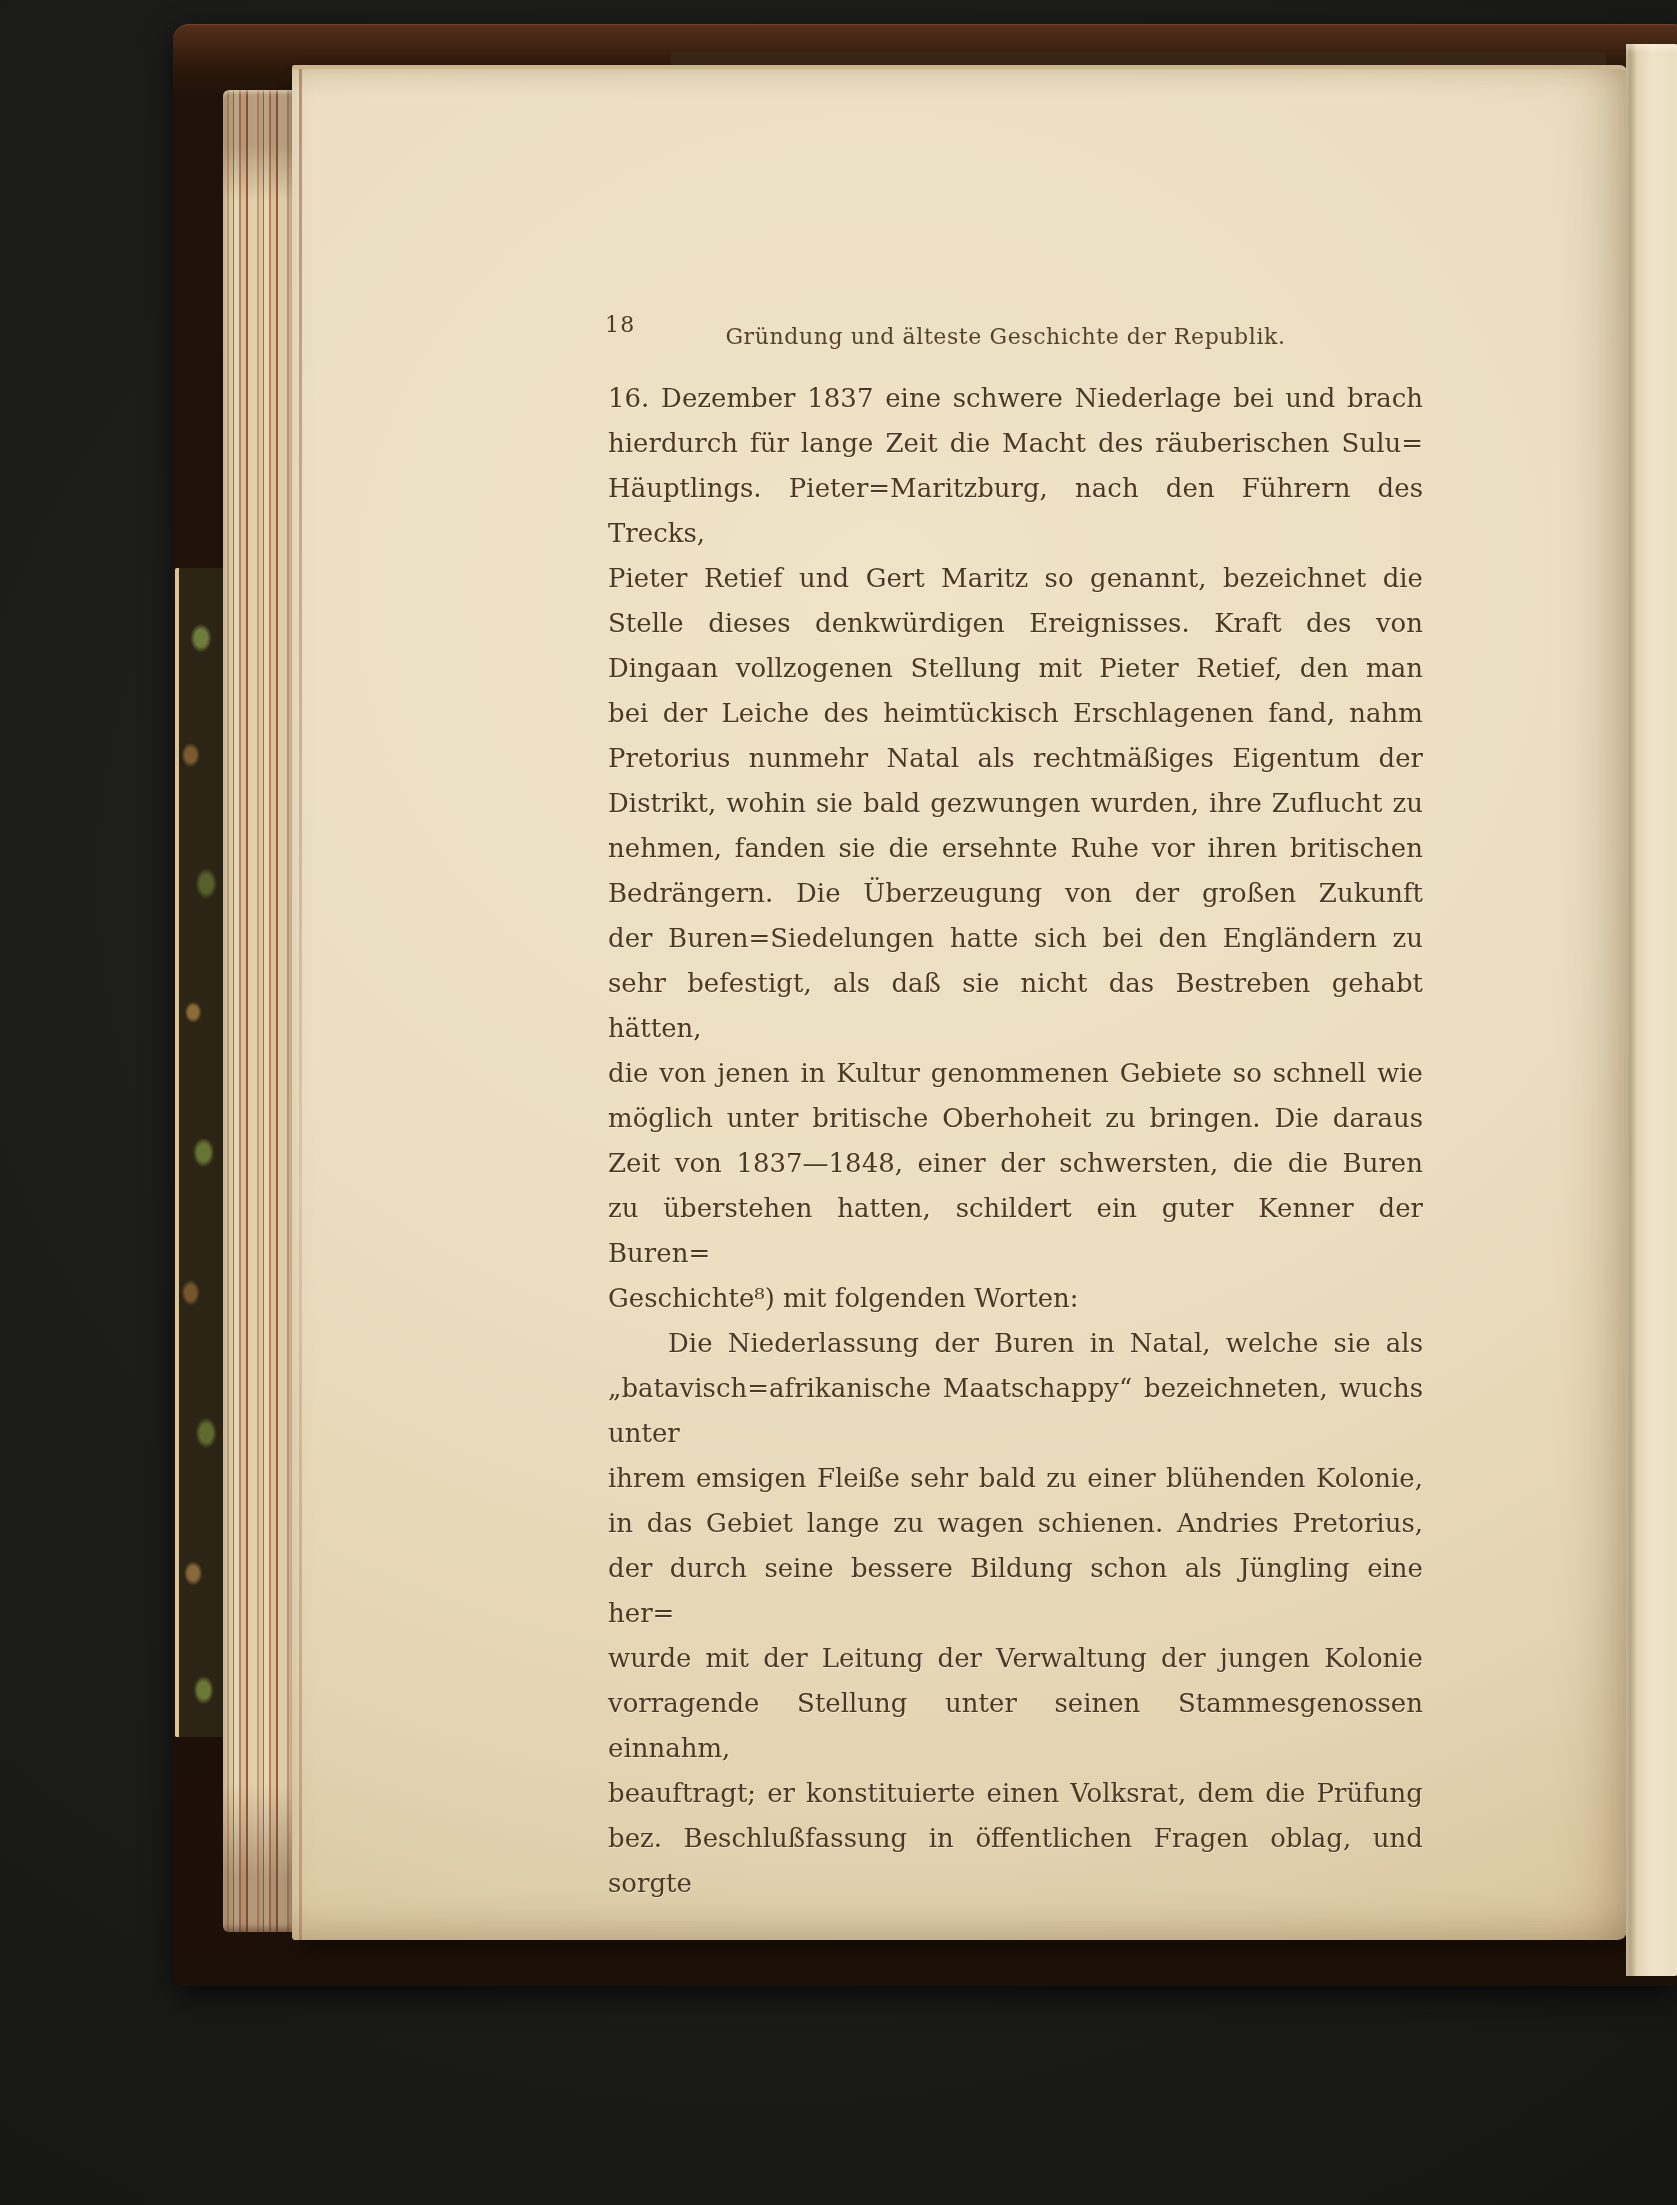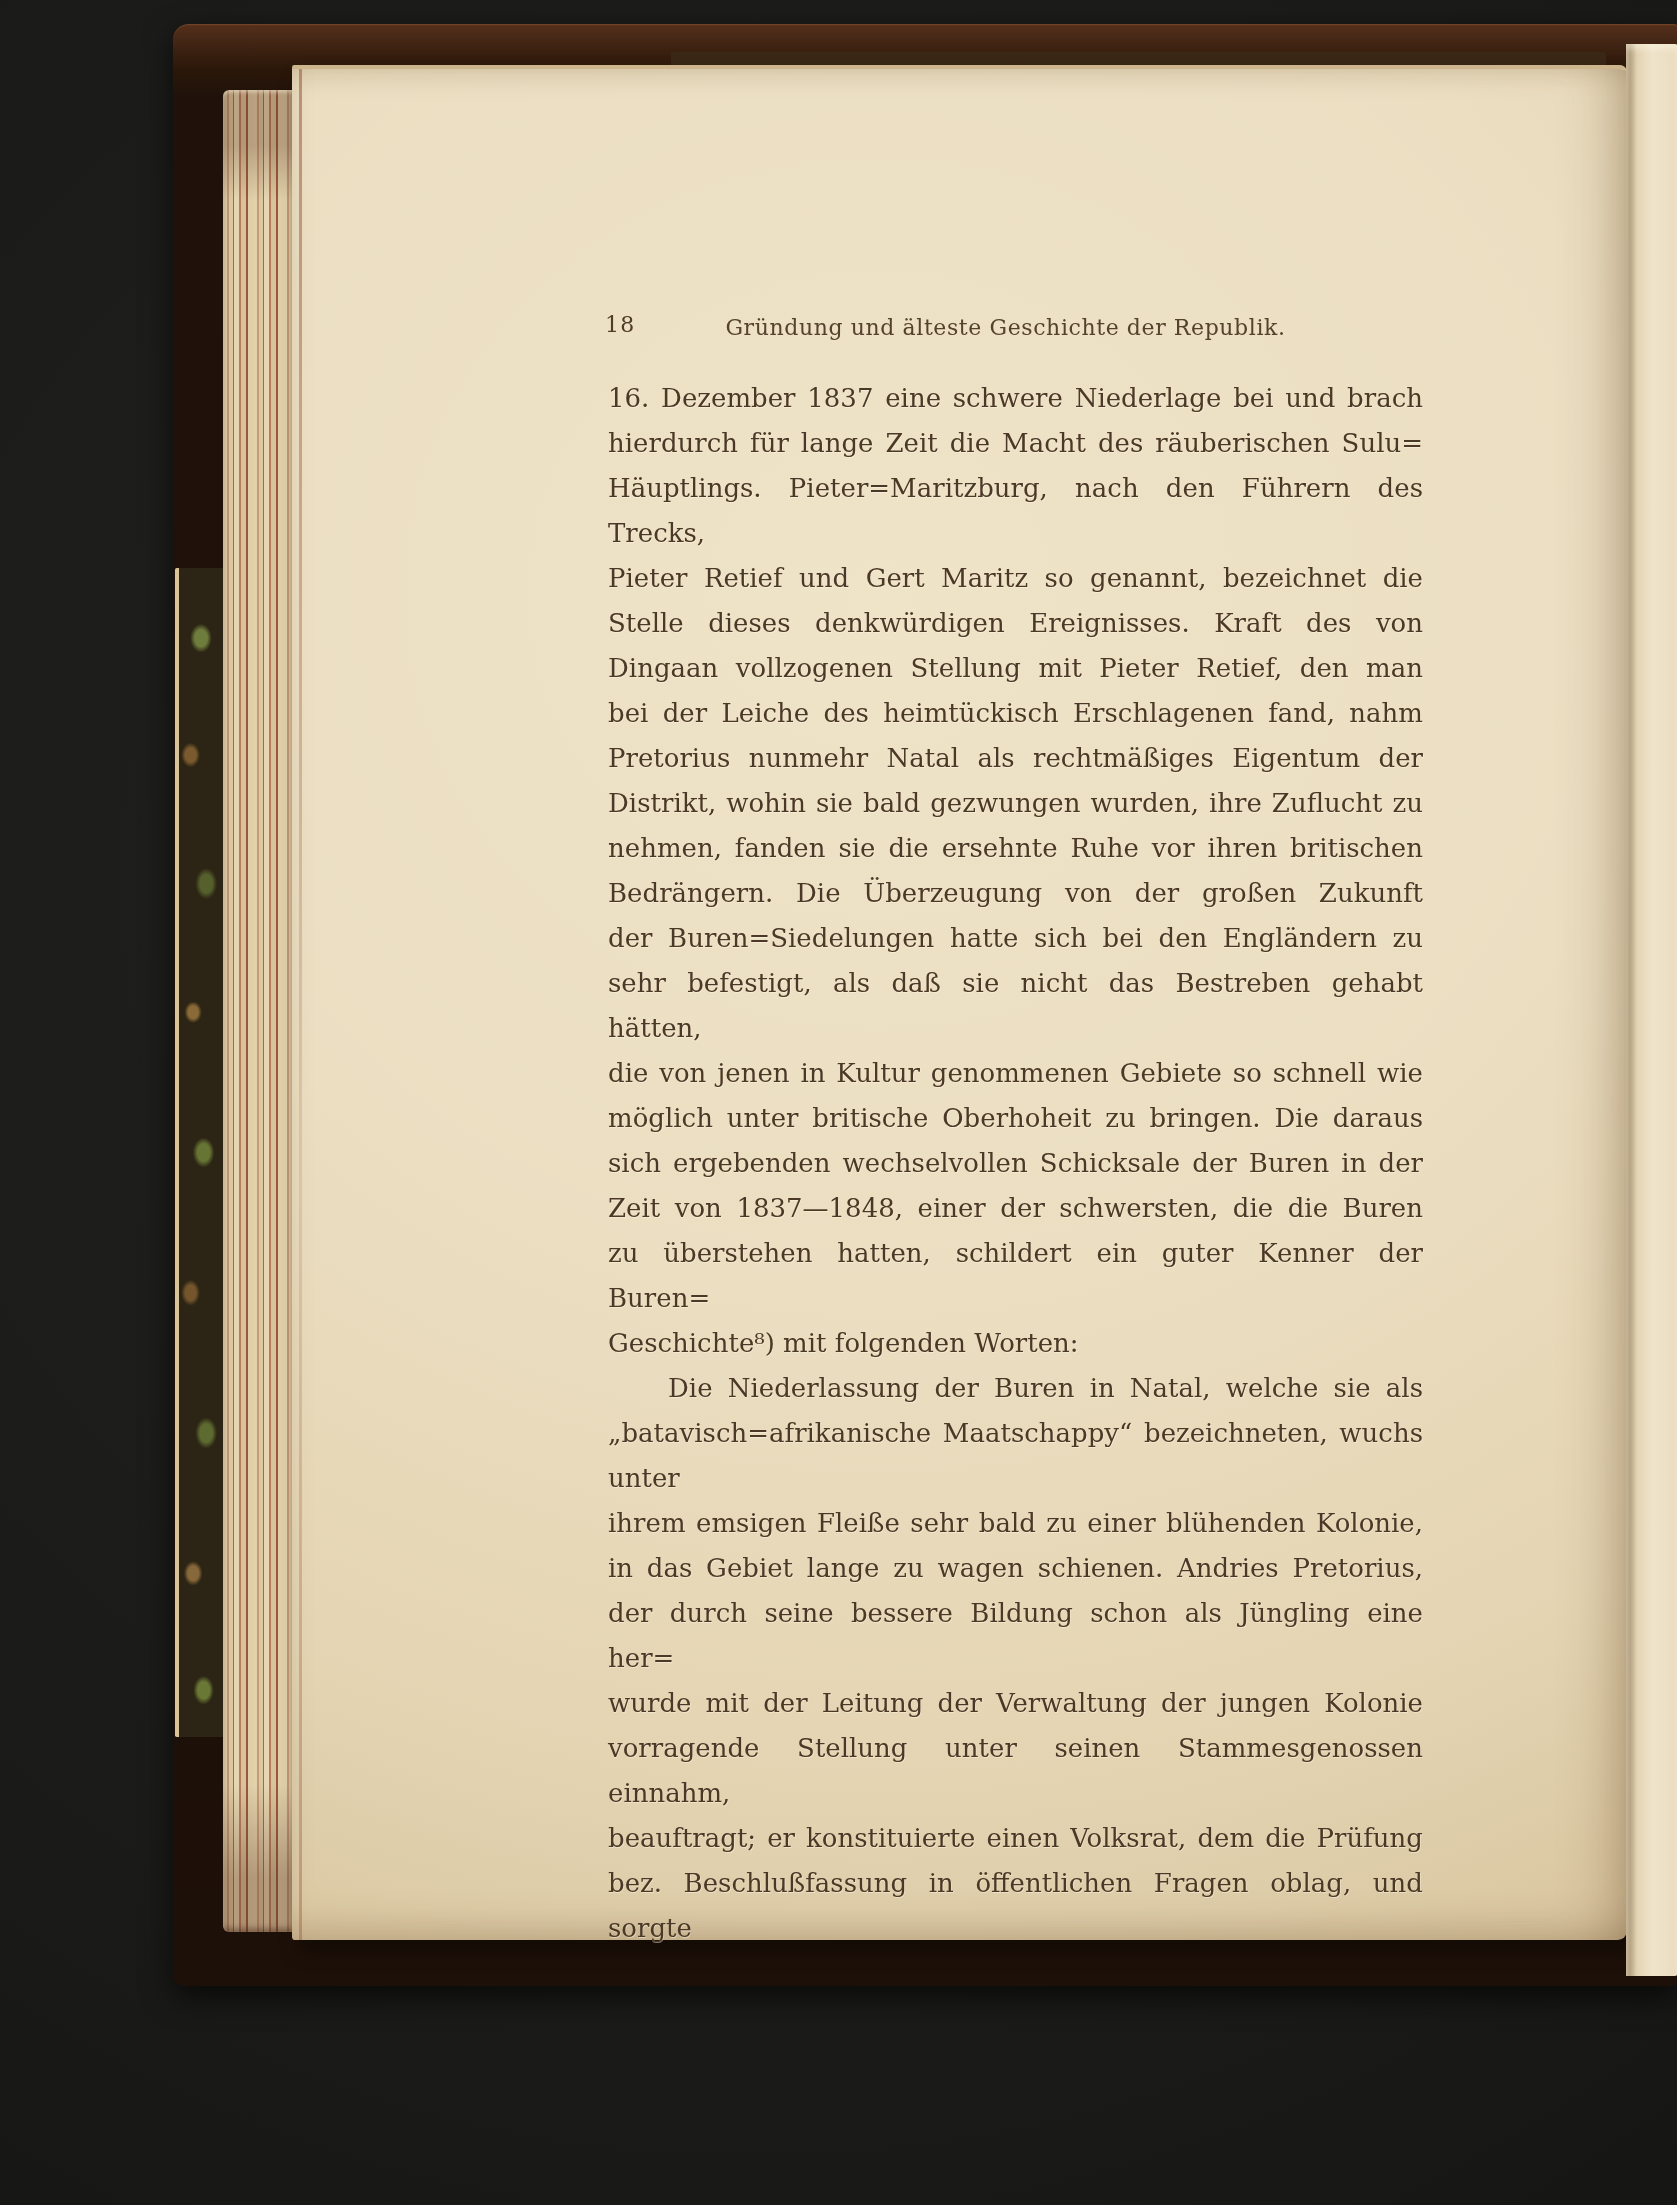--- a/index.html
+++ b/index.html
@@ -58,21 +58,21 @@
         background:linear-gradient(180deg, rgba(150,85,60,.55), rgba(150,85,60,.15) 60%, rgba(150,85,60,.4));}
   
   .page-right{position:absolute;left:1626px;top:44px;width:52px;height:1932px;
         background:linear-gradient(90deg,#b5a283 0 4.2px, #e2d3b3 10.8px, #efe4cb 26px, #e9dcc0 100%);
         border-radius:0 3.6px 3.6px 0;
         box-shadow:inset 0 4.8px 6px rgba(255,248,230,.5);}
   
   .page-header{position:absolute;left:296px;top:239px;width:835px;height:42px;color:#4e3a27;}
   .page-number{position:absolute;left:17px;top:3.6px;font-size:22px;letter-spacing:1.2px;color:#503c29;}
   .running-title{display:block;text-align:center;font-size:22px;letter-spacing:0.6px;
-        padding-top:7.2px;color:#55412d;}
+        padding-top:7.2px;color:#55412d;margin-top:9px;}
   .text-block{position:absolute;left:296px;top:307px;width:835px;color:#4c3826;}
   .line{font-size:26px;line-height:45px;white-space:nowrap;
         text-shadow:0.6px 0.6px 0 rgba(255,250,232,.45);margin-left:20px;}
   .line.justify{white-space:normal;text-align:justify;text-align-last:justify;word-spacing:1.2px;}
   .line.indent{padding-left:60px;}
 </style>
 </head>
 <body>
 
 <div class="scene">
@@ -97,21 +97,20 @@
         <div class="line justify">Dingaan vollzogenen Stellung mit Pieter Retief, den man</div>
         <div class="line justify">bei der Leiche des heimtückisch Erschlagenen fand, nahm</div>
         <div class="line justify">Pretorius nunmehr Natal als rechtmäßiges Eigentum der</div>
         <div class="line justify">Distrikt, wohin sie bald gezwungen wurden, ihre Zuflucht zu</div>
         <div class="line justify">nehmen, fanden sie die ersehnte Ruhe vor ihren britischen</div>
         <div class="line justify">Bedrängern.  Die Überzeugung von der großen Zukunft</div>
         <div class="line justify">der Buren=Siedelungen hatte sich bei den Engländern zu</div>
         <div class="line justify">sehr befestigt, als daß sie nicht das Bestreben gehabt hätten,</div>
         <div class="line justify">die von jenen in Kultur genommenen Gebiete so schnell wie</div>
         <div class="line justify">möglich unter britische Oberhoheit zu bringen.  Die daraus</div>
-        <div class="line justify">sich ergebenden wechselvollen Schicksale der Buren in der</div>
         <div class="line justify">Zeit von 1837—1848, einer der schwersten, die die Buren</div>
         <div class="line justify">zu überstehen hatten, schildert ein guter Kenner der Buren=</div>
         <div class="line">Geschichte⁸) mit folgenden Worten:</div>
         <div class="line justify indent">Die Niederlassung der Buren in Natal, welche sie als</div>
         <div class="line justify">„batavisch=afrikanische Maatschappy“ bezeichneten, wuchs unter</div>
         <div class="line justify">ihrem emsigen Fleiße sehr bald zu einer blühenden Kolonie,</div>
         <div class="line justify">in das Gebiet lange zu wagen schienen.  Andries Pretorius,</div>
         <div class="line justify">der durch seine bessere Bildung schon als Jüngling eine her=</div>
         <div class="line justify">wurde mit der Leitung der Verwaltung der jungen Kolonie</div>
         <div class="line justify">vorragende Stellung unter seinen Stammesgenossen einnahm,</div>

